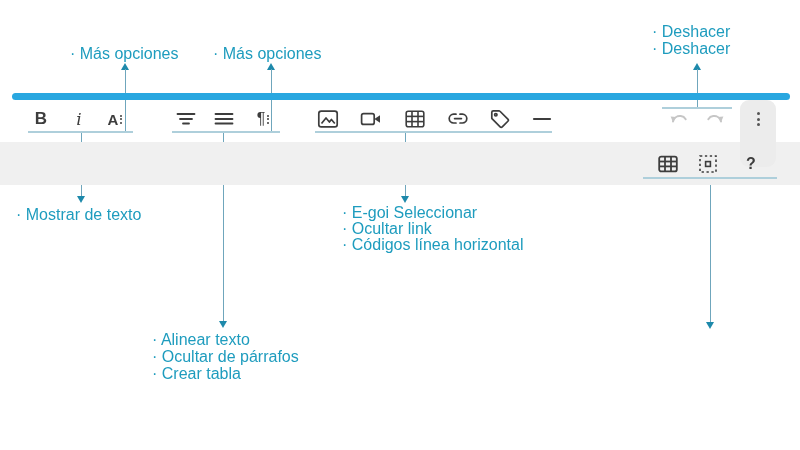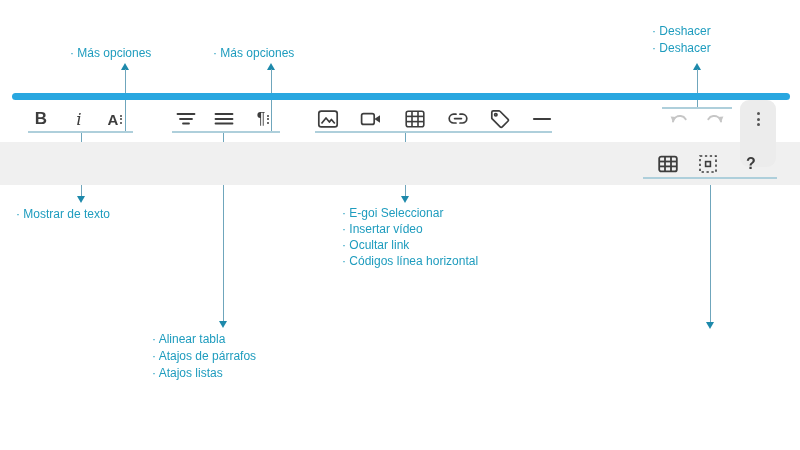--- a/index.html
+++ b/index.html
@@ -7,21 +7,21 @@
     --line:#6fa6bc;
     --arrow:#1d89ab;
     --underline:#aecfdb;
     --bar:#29a7e0;
     --icon:#3d3d3d;
     --icon-dis:#c6c6c6;
   }
   html,body{margin:0;padding:0;background:#fff;}
   .stage{position:relative;width:800px;height:450px;background:#fff;overflow:hidden;
          font-family:"Liberation Sans",sans-serif;}
-  .ann{position:absolute;font-size:12px;color:var(--teal);white-space:nowrap;line-height:17px;}
+  .ann{position:absolute;font-size:16px;color:var(--teal);white-space:nowrap;line-height:17px;}
   .ann.tight{line-height:16px;}
   .ann .indent{padding-left:8px;}
   .vline{position:absolute;width:1.5px;background:var(--line);}
   .arr{position:absolute;width:0;height:0;border-left:4px solid transparent;border-right:4px solid transparent;}
   .arr.up{border-bottom:7px solid var(--arrow);}
   .arr.down{border-top:7px solid var(--arrow);}
   .accent-bar{position:absolute;left:12px;top:93px;width:778px;height:7px;background:var(--bar);border-radius:4px;}
   .row2{position:absolute;left:0;top:142px;width:800px;height:43px;background:#f0f0f0;}
   .underline{position:absolute;height:2px;background:var(--underline);}
   .btn{position:absolute;width:24px;height:24px;top:107px;display:flex;align-items:center;justify-content:center;
@@ -216,25 +216,24 @@
   </button>
   <button class="btn r2" style="left:739px">
     <span class="lbl-q">?</span>
   </button>
   <div class="underline" style="left:643px;top:177px;width:134px"></div>
 
   <div class="ann" style="left:16px;top:206px">· Mostrar de texto</div>
 
   <div class="ann tight" style="left:342px;top:205px">
     <div>· E-goi Seleccionar</div>
-    <div>· Insertar vídeo</div>
     <div>· Ocultar link</div>
     <div>· Códigos línea horizontal</div>
   </div>
 
   <div class="ann" style="left:152px;top:331px">
-    <div>· Alinear tabla</div>
-    <div>· Atajos de párrafos</div>
-    <div>· Atajos listas</div>
+    <div>· Alinear texto</div>
+    <div>· Ocultar de párrafos</div>
+    <div>· Crear tabla</div>
   </div>
 
 
 </div>
 
 </body></html>

